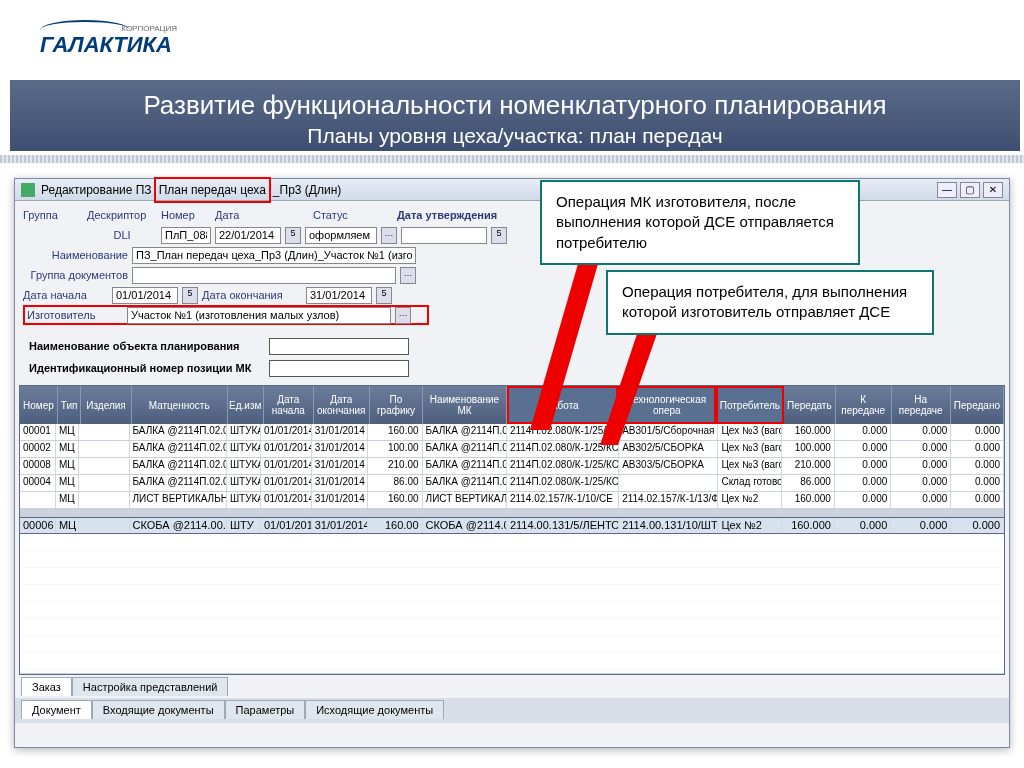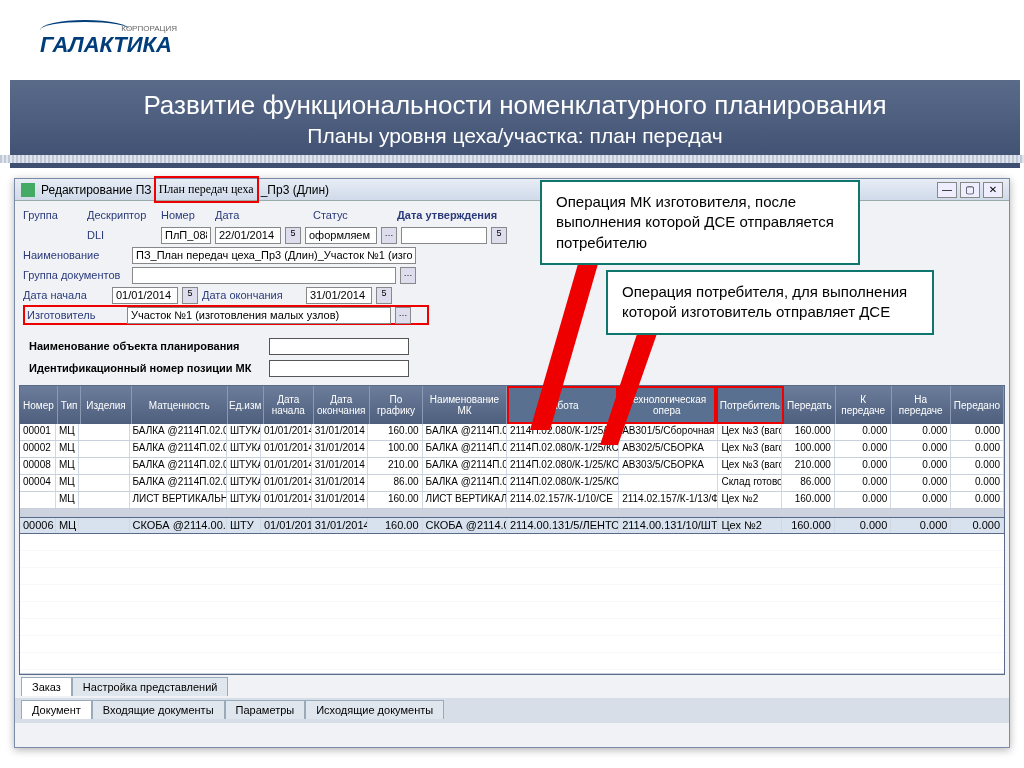--- a/index.html
+++ b/index.html
@@ -3,38 +3,38 @@
 <meta charset="utf-8">
 <style>
   * { box-sizing: border-box; margin: 0; padding: 0; }
   body { font-family: Arial, sans-serif; font-size: 11px; background: #fff; width: 1024px; height: 768px; position: relative; overflow: hidden; }
   
   .logo-area { position: absolute; top: 20px; left: 40px; }
   .logo-text { font-size: 22px; font-weight: bold; color: #003d7a; font-style: italic; }
   .logo-sub { font-size: 8px; color: #666; position: absolute; top: -8px; right: -5px; }
   .logo-arc { width: 90px; height: 20px; border-top: 2px solid #003d7a; border-radius: 50% 50% 0 0; margin-bottom: -8px; }
   
-  .title-band { position: absolute; top: 80px; left: 0; right: 4px; background: linear-gradient(#5a6b8a,#3d4e70); color: #fff; padding: 10px 40px 20px; text-align: center; margin-left: 10px; }
+  .title-band { position: absolute; top: 80px; left: 0; right: 4px; background: linear-gradient(#5a6b8a,#3d4e70); color: #fff; padding: 10px 40px 3px; text-align: center; margin-left: 10px; }
   .title-main { font-size: 26px; font-weight: normal; }
   .title-sub { font-size: 21px; font-weight: normal; margin-top: 3px; }
   
   .stripe { position: absolute; top: 155px; left: 0; right: 0; height: 8px; background: repeating-linear-gradient(90deg,#c0c8d8,#c0c8d8 2px,#e0e6ee 2px,#e0e6ee 4px); }
   
   .app-window { position: absolute; top: 178px; left: 14px; right: 14px; bottom: 20px; border: 1px solid #7a8aa8; background: #f0f2f6; box-shadow: 0 2px 8px rgba(0,0,0,.3); }
   .win-titlebar { background: linear-gradient(#e8edf5,#d0daea); height: 22px; display: flex; align-items: center; padding: 0 6px; border-bottom: 1px solid #9aa; font-size: 12px; }
   .win-titlebar .ti { width: 14px; height: 14px; background: #4a6; margin-right: 6px; }
-  .win-title-boxed { border: 2px solid #e00; padding: 4px 3px; font-family: Liberation Serif, serif; }
+  .win-title-boxed { border: 2px solid #e00; padding: 4px 3px; }
   .win-btns { margin-left: auto; display: flex; gap: 3px; }
   .win-btn { width: 20px; height: 16px; border: 1px solid #888; background: #eef; font-size: 10px; text-align: center; line-height: 14px; cursor: pointer; }
   
   .form-area { padding: 4px 8px 2px; }
   .form-row { display: flex; align-items: center; height: 20px; gap: 4px; }
   .flabel { color: #2a3a7a; font-size: 11px; }
   .w-group { width: 60px; } .w-desc { width: 70px; } .w-num { width: 50px; } .w-date { width: 70px; } .w-status { width: 80px; } .w-datu { width: 110px; font-weight: bold; }
-  .w-name { width: 105px; } .w-dn { width: 85px; } .w-do { width: 100px; }
+  .w-name { width: 105px; text-align: right; } .w-dn { width: 85px; } .w-do { width: 100px; }
   .finput { border: 1px solid #888; background: #fff; height: 17px; padding: 0 3px; font-size: 11px; }
   .sel-btn { width: 16px; height: 17px; border: 1px solid #888; background: #dde; font-size: 9px; text-align: center; cursor: pointer; }
   .boxed-red { border: 2px solid #e00; padding: 1px 2px; }
   
   .callout { position: absolute; border: 2px solid #0f766e; background: #fff; padding: 10px 14px; font-size: 15px; line-height: 1.35; z-index: 10; }
   .callout1 { top: 180px; left: 540px; width: 320px; }
   .callout2 { top: 270px; left: 606px; width: 328px; }
   
   .filter-area { padding: 8px 14px 4px; }
   .filter-row { display: flex; align-items: center; height: 22px; gap: 10px; }
@@ -97,21 +97,21 @@
       <span class="flabel w-group">Группа</span>
       <span class="flabel w-desc">Дескриптор</span>
       <span class="flabel w-num">Номер</span>
       <span class="flabel w-date">Дата</span>
       <span style="width:20px"></span>
       <span class="flabel w-status">Статус</span>
       <span class="flabel w-datu">Дата утверждения</span>
     </div>
     <div class="form-row">
       <span style="width:60px"></span>
-      <span class="flabel" style="width:70px;text-align:left">DLI</span>
+      <span class="flabel" style="width:70px;text-align:center">DLI</span>
       <input class="finput" style="width: 50px;" value="ПлП_088">
       <input class="finput" style="width: 66px;" value="22/01/2014">
       <span class="sel-btn">5</span>
       <input class="finput" style="width: 72px;" value="оформляем">
       <span class="sel-btn">…</span>
       <input class="finput" style="width: 86px;">
       <span class="sel-btn">5</span>
     </div>
     <div class="form-row">
       <span class="flabel w-name">Наименование</span>

